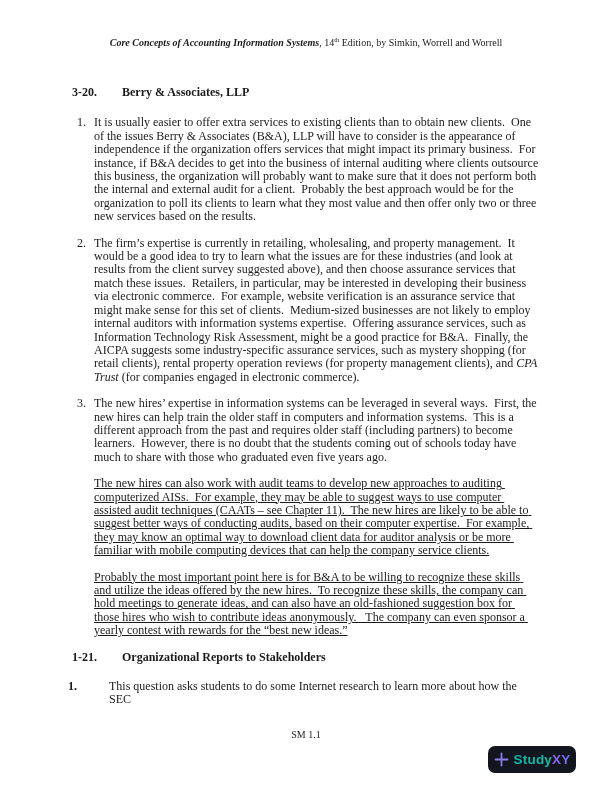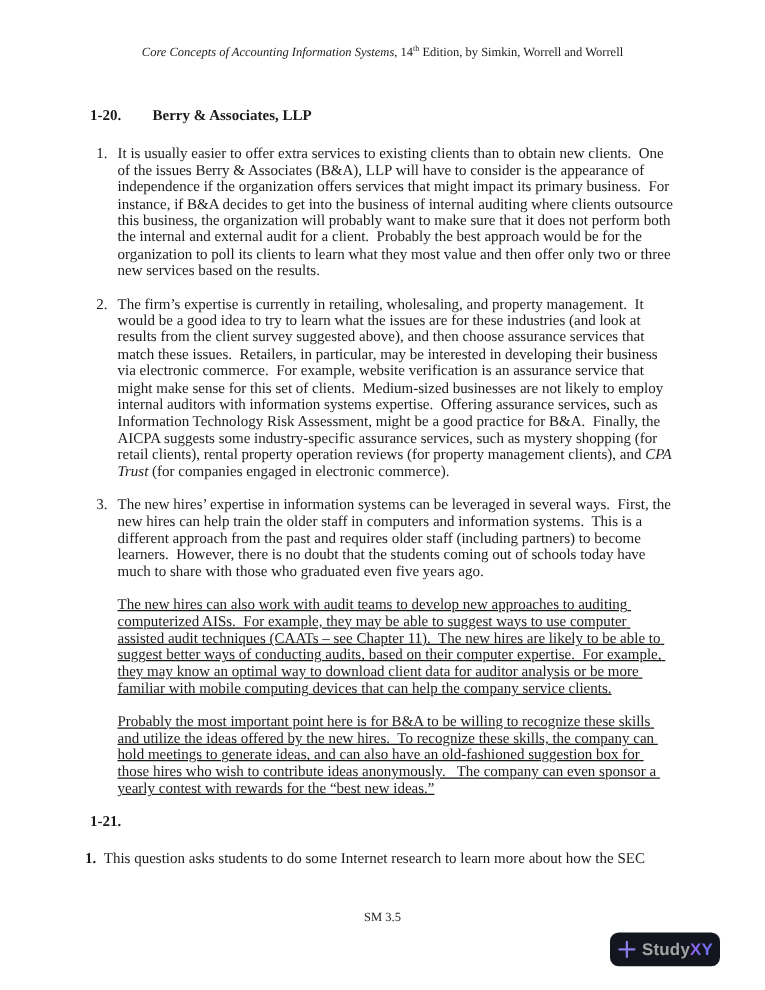--- a/index.html
+++ b/index.html
@@ -16,21 +16,21 @@
   .running-head {
     position: absolute;
     top: 37px;
     left: 0;
     right: 0;
     text-align: center;
     font-size: 10px;
     line-height: 12px;
     white-space: nowrap;
   }
-  .running-head .ital { font-style: italic; }
+  .running-head .ital { font-style: italic; font-weight: bold; }
   .running-head sup { font-size: 6.5px; vertical-align: super; line-height: 0; }
 
   .content {
     position: absolute;
     top: 86px;
     left: 72px;
     width: 468px;
     font-size: 12px;
     line-height: 13.4px;
   }
@@ -66,21 +66,21 @@
 
   .list-item.tight {
     margin-left: -4px;
     margin-bottom: 0;
   }
   .list-item.tight .li-num {
     flex: 0 0 15px;
     margin-left: 0;
     font-weight: bold;
   }
-  .list-item.tight .li-text { flex: 1 1 auto; width: auto; }
+  .list-item.tight .li-text { flex: 1 1 auto; width: auto; margin-left: 26px; }
 
   .page-footer {
     position: absolute;
     top: 729px;
     left: 0;
     right: 0;
     text-align: center;
     font-size: 10px;
   }
 
@@ -100,39 +100,39 @@
   }
   .brand-badge .plus-icon {
     display: flex;
     align-items: center;
   }
   .brand-name {
     font-size: 13.5px;
     font-weight: bold;
     letter-spacing: 0.2px;
   }
-  .brand-name .primary { color: #a3a3a3; }
+  .brand-name .primary { color: #14b8a6; }
   .brand-name .accent {
     background: linear-gradient(100deg, #9061f0 10%, #6d74f2 90%);
     -webkit-background-clip: text;
     background-clip: text;
     color: transparent;
   }
 </style>
 </head>
 <body>
 
 <div class="page">
 
   <div class="running-head"><span class="ital">Core Concepts of Accounting Information Systems</span><span>, 14</span><sup>th</sup><span> Edition, by Simkin, Worrell and Worrell</span></div>
 
   <div class="content">
 
     <div class="sec-heading">
-      <span class="h-num">1-20.</span>
+      <span class="h-num">3-20.</span>
       <span>Berry &amp; Associates, LLP</span>
     </div>
 
     <div class="list-item">
       <span class="li-num">1.</span>
       <span class="li-text">It is usually easier to offer extra services to existing clients than to obtain new clients.  One of the issues Berry &amp; Associates (B&amp;A), LLP will have to consider is the appearance of independence if the organization offers services that might impact its primary business.  For instance, if B&amp;A decides to get into the business of internal auditing where clients outsource this business, the organization will probably want to make sure that it does not perform both the internal and external audit for a client.  Probably the best approach would be for the organization to poll its clients to learn what they most value and then offer only two or three new services based on the results.</span>
     </div>
 
     <div class="list-item">
       <span class="li-num">2.</span>
@@ -143,30 +143,31 @@
       <span class="li-num">3.</span>
       <span class="li-text">The new hires’ expertise in information systems can be leveraged in several ways.  First, the new hires can help train the older staff in computers and information systems.  This is a different approach from the past and requires older staff (including partners) to become learners.  However, there is no doubt that the students coming out of schools today have much to share with those who graduated even five years ago.</span>
     </div>
 
     <div class="cont-para">The new hires can also work with audit teams to develop new approaches to auditing computerized AISs.  For example, they may be able to suggest ways to use computer assisted audit techniques (CAATs – see Chapter 11).  The new hires are likely to be able to suggest better ways of conducting audits, based on their computer expertise.  For example, they may know an optimal way to download client data for auditor analysis or be more familiar with mobile computing devices that can help the company service clients.</div>
 
     <div class="cont-para">Probably the most important point here is for B&amp;A to be willing to recognize these skills and utilize the ideas offered by the new hires.  To recognize these skills, the company can hold meetings to generate ideas, and can also have an old-fashioned suggestion box for those hires who wish to contribute ideas anonymously.   The company can even sponsor a yearly contest with rewards for the “best new ideas.”</div>
 
     <div class="sec-heading second">
       <span class="h-num">1-21.</span>
+      <span>Organizational Reports to Stakeholders</span>
     </div>
 
     <div class="list-item tight">
       <span class="li-num">1.</span>
       <span class="li-text">This question asks students to do some Internet research to learn more about how the SEC</span>
     </div>
 
   </div>
 
-  <div class="page-footer">SM 3.5</div>
+  <div class="page-footer">SM 1.1</div>
 
   <div class="brand-badge">
     <span class="plus-icon">
       <svg width="15" height="15" viewBox="0 0 15 15" aria-hidden="true">
         <line x1="7.5" y1="1.5" x2="7.5" y2="13.5" stroke="#8a7ce9" stroke-width="1.8" stroke-linecap="round"></line>
         <line x1="1.5" y1="7.5" x2="13.5" y2="7.5" stroke="#8a7ce9" stroke-width="1.8" stroke-linecap="round"></line>
       </svg>
     </span>
     <span class="brand-name"><span class="primary">Study</span><span class="accent">XY</span></span>
   </div>

